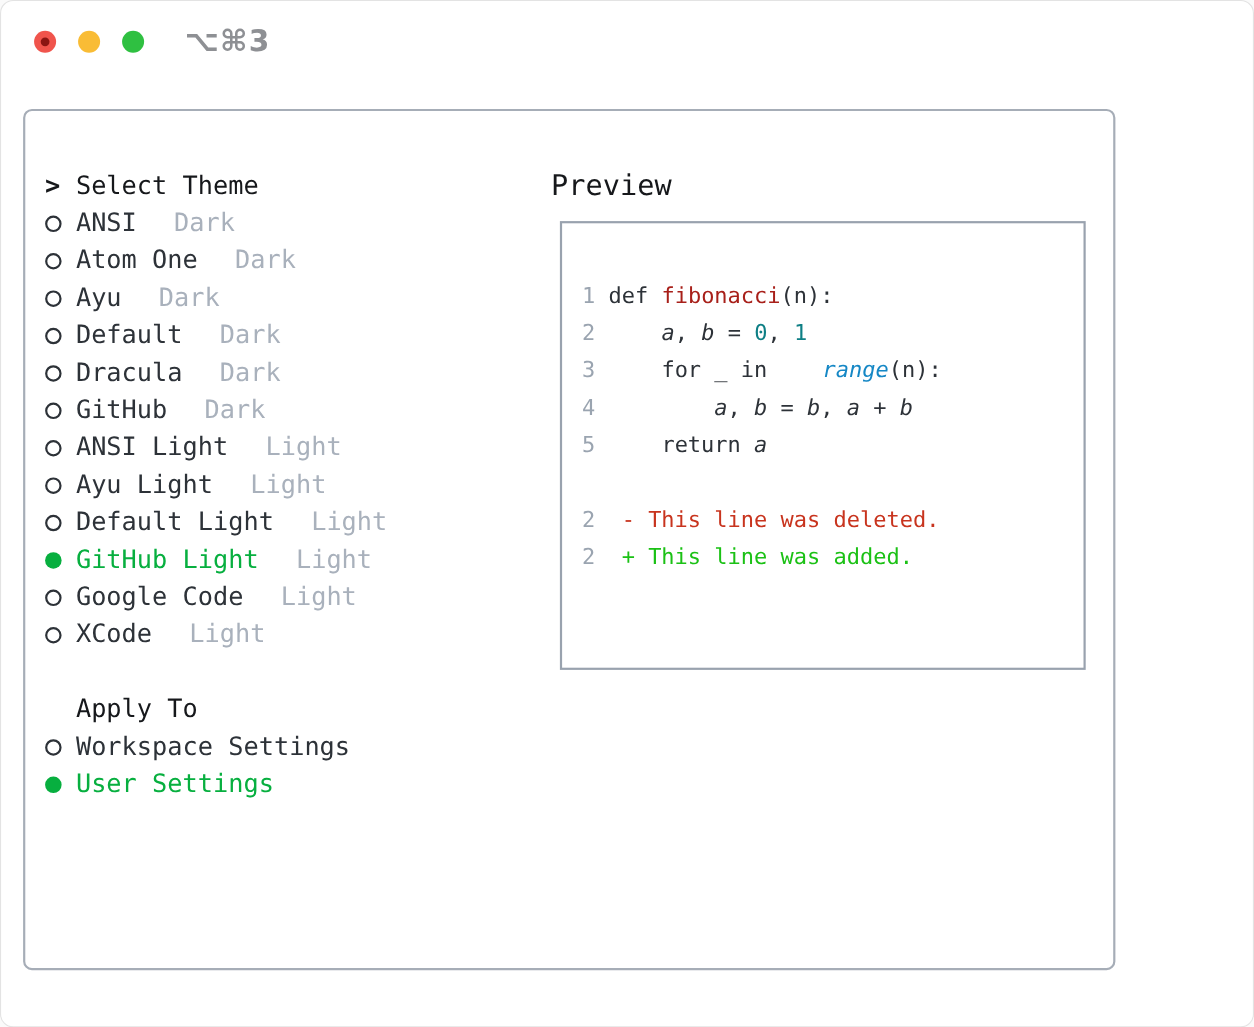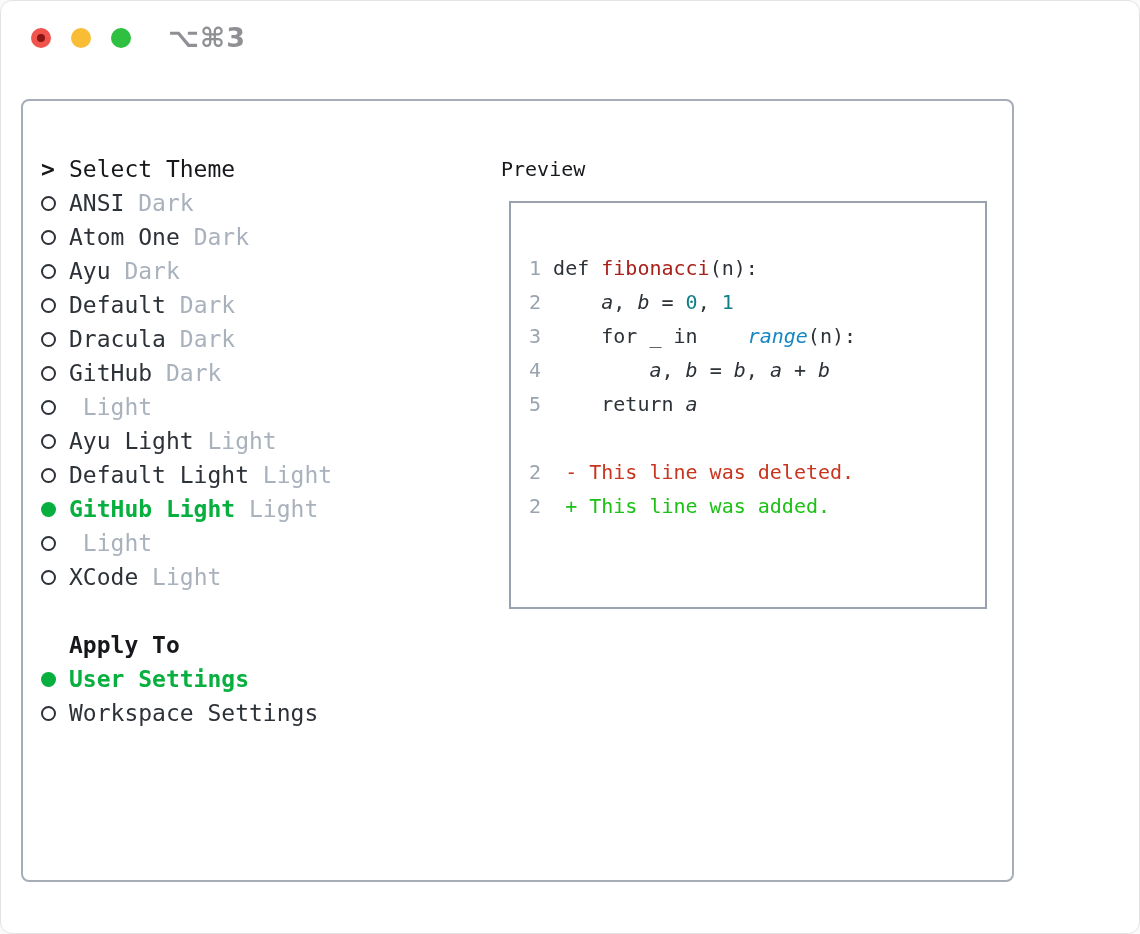--- a/index.html
+++ b/index.html
@@ -26,29 +26,29 @@
     position:absolute;left:20px;top:98px;width:993px;height:783px;
     box-sizing:border-box;border:2px solid var(--panel-border);border-radius:8px;
     background:#fff;
   }
   .row{display:flex;align-items:center;height:34px;line-height:34px;font-size:23px;white-space:pre;color:var(--fg);}
   .marker{display:inline-flex;align-items:center;width:28px;flex:0 0 28px;}
   .cursor{font-weight:bold;color:var(--heading);}
   .circle{width:11px;height:11px;border:2px solid var(--fg);border-radius:50%;box-sizing:content-box;}
   .circle.filled{width:15px;height:15px;border:none;background:var(--selected-green);}
   .h1{font-weight:normal;color:var(--heading);}
-  .h2{font-weight:bold;color:var(--heading);}
+  .h2{font-weight:normal;color:var(--heading);}
   .label{color:var(--fg);}
-  .row.sel .label{color:var(--selected-green);font-weight:bold;}
-  .suffix{color:var(--muted);}
+  .row.sel .label{color:var(--selected-green);}
+  .suffix{color:var(--muted);margin-left:20px;}
   .spacer{height:34px;}
   .left{position:absolute;left:18px;top:51px;}
   .hint{font-size:23px;line-height:34px;color:var(--muted);white-space:pre-line;}
   
-  .ptitle{position:absolute;left:478px;top:51px;font-size:20px;height:34px;line-height:34px;}
+  .ptitle{position:absolute;left:478px;top:51px;font-size:26px;height:34px;line-height:34px;}
   .pbox{
     position:absolute;left:486px;top:100px;width:478px;height:408px;
     box-sizing:border-box;border:2px solid var(--preview-border);
     padding:48px 0 0 18px;overflow:hidden;
   }
   .cline{height:34px;line-height:34px;font-size:20px;white-space:pre;}
   .s-gutter{color:var(--gutter);}
   .s-code{color:var(--fg);}
   .s-keyword{color:var(--keyword-red);}
   .s-num{color:var(--number-teal);}
@@ -77,35 +77,35 @@
         <span class="marker cursor">&gt;</span>
         <span class="h1">Select Theme</span>
       </div>
       <div id="theme-list">
           <div class="row"><span class="marker"><span class="circle"></span></span><span class="label">ANSI</span><span class="suffix"> Dark</span></div>
           <div class="row"><span class="marker"><span class="circle"></span></span><span class="label">Atom One</span><span class="suffix"> Dark</span></div>
           <div class="row"><span class="marker"><span class="circle"></span></span><span class="label">Ayu</span><span class="suffix"> Dark</span></div>
           <div class="row"><span class="marker"><span class="circle"></span></span><span class="label">Default</span><span class="suffix"> Dark</span></div>
           <div class="row"><span class="marker"><span class="circle"></span></span><span class="label">Dracula</span><span class="suffix"> Dark</span></div>
           <div class="row"><span class="marker"><span class="circle"></span></span><span class="label">GitHub</span><span class="suffix"> Dark</span></div>
-          <div class="row"><span class="marker"><span class="circle"></span></span><span class="suffix"> Light</span></div>
+          <div class="row"><span class="marker"><span class="circle"></span></span><span class="label">ANSI Light</span><span class="suffix"> Light</span></div>
           <div class="row"><span class="marker"><span class="circle"></span></span><span class="label">Ayu Light</span><span class="suffix"> Light</span></div>
           <div class="row"><span class="marker"><span class="circle"></span></span><span class="label">Default Light</span><span class="suffix"> Light</span></div>
           <div class="row sel"><span class="marker"><span class="circle filled"></span></span><span class="label">GitHub Light</span><span class="suffix"> Light</span></div>
-          <div class="row"><span class="marker"><span class="circle"></span></span><span class="suffix"> Light</span></div>
+          <div class="row"><span class="marker"><span class="circle"></span></span><span class="label">Google Code</span><span class="suffix"> Light</span></div>
           <div class="row"><span class="marker"><span class="circle"></span></span><span class="label">XCode</span><span class="suffix"> Light</span></div>
         </div>
       <div class="spacer"></div>
       <div class="row">
         <span class="marker"></span>
         <span class="h2">Apply To</span>
       </div>
       <div id="apply-list">
+          <div class="row"><span class="marker"><span class="circle"></span></span><span class="label">Workspace Settings</span></div>
           <div class="row sel"><span class="marker"><span class="circle filled"></span></span><span class="label">User Settings</span></div>
-          <div class="row"><span class="marker"><span class="circle"></span></span><span class="label">Workspace Settings</span></div>
         </div>
       <div class="spacer"></div>
     </div>
 
     <div class="ptitle h1">Preview</div>
     <div class="pbox">
       <div id="code-lines">
           <div class="cline"><span class="s-gutter">1 </span><span class="s-code">def </span><span class="s-keyword">fibonacci</span><span class="s-code">(n):</span></div>
           <div class="cline"><span class="s-gutter">2 </span><span class="s-code">    </span><span class="s-var">a</span><span class="s-code">, </span><span class="s-var">b</span><span class="s-code"> = </span><span class="s-num">0</span><span class="s-code">, </span><span class="s-num">1</span></div>
           <div class="cline"><span class="s-gutter">3 </span><span class="s-code">    for _ in </span><span class="s-builtin">range</span><span class="s-code">(n):</span></div>

